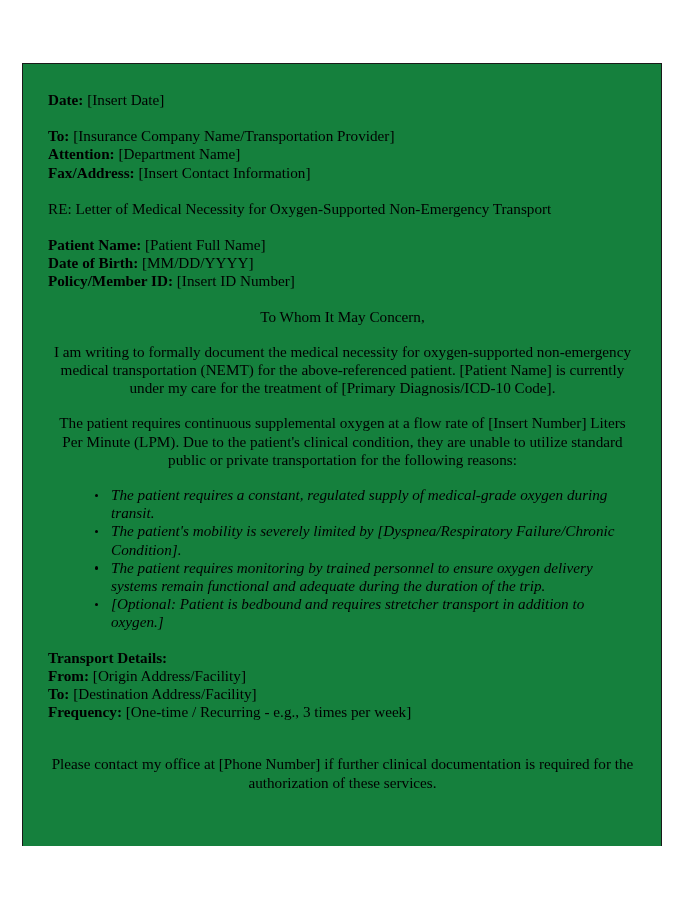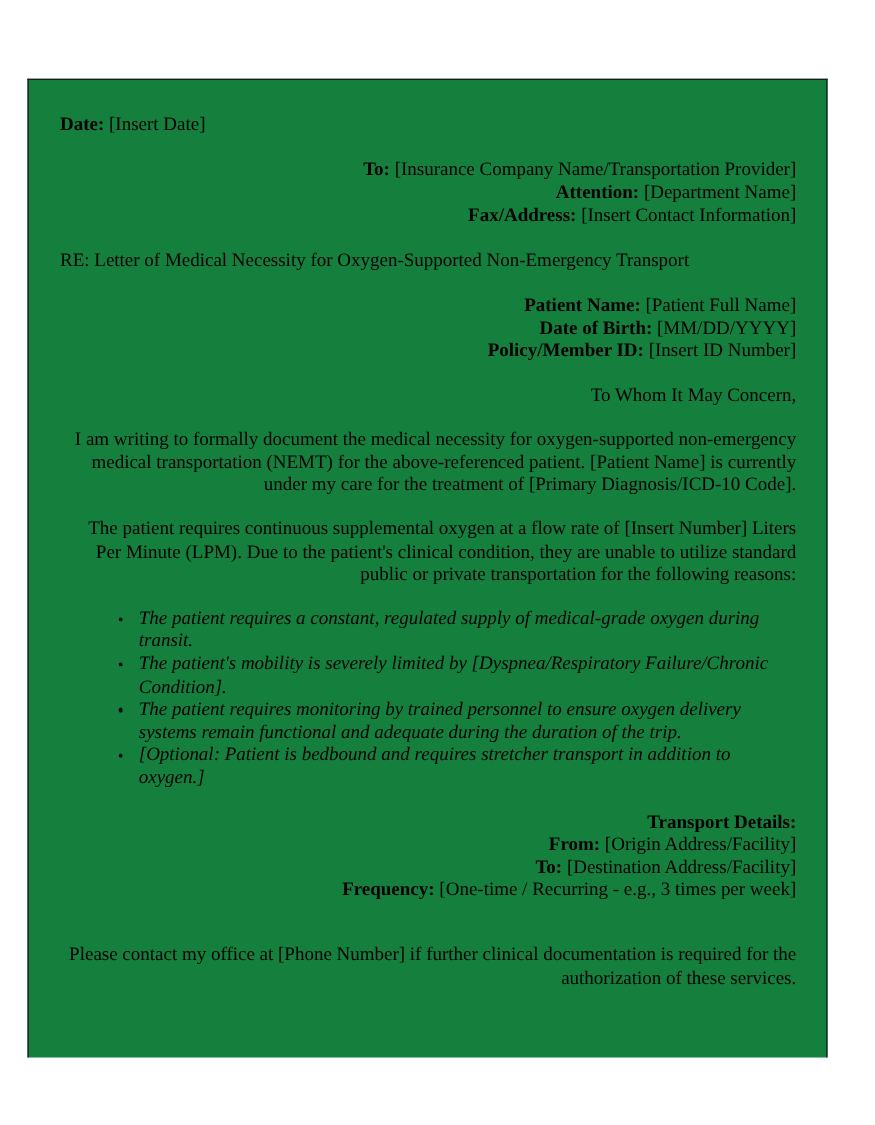--- a/index.html
+++ b/index.html
@@ -35,27 +35,27 @@
     padding: 27px 24px 0 25px;
     box-sizing: border-box;
     font-size: 15.2px;
     line-height: 18.2px;
   }
 
   .block { margin: 0; }
   .gap-lg { height: 18px; }
   .gap-md { height: 17px; }
 
-  .line { white-space: normal; text-align: right; }
+  .line { white-space: normal; }
 
   b, .b { font-weight: bold; }
 
   p.para {
     margin: 0;
-    text-align: right;
+    text-align: center;
   }
 
   ul.reasons {
     margin: 0;
     padding: 0 0 0 47px;
     list-style: none;
   }
   ul.reasons li {
     position: relative;
     margin: 0 0 0 0;

